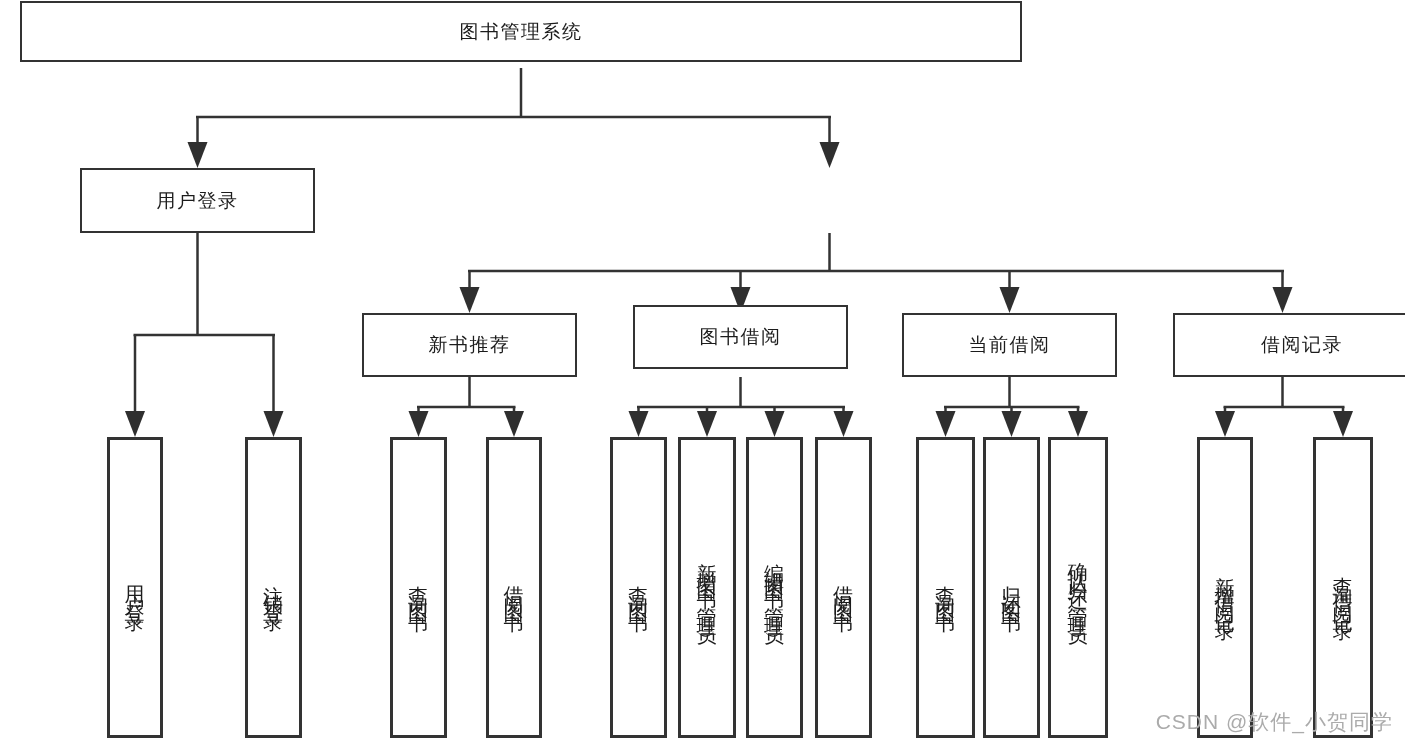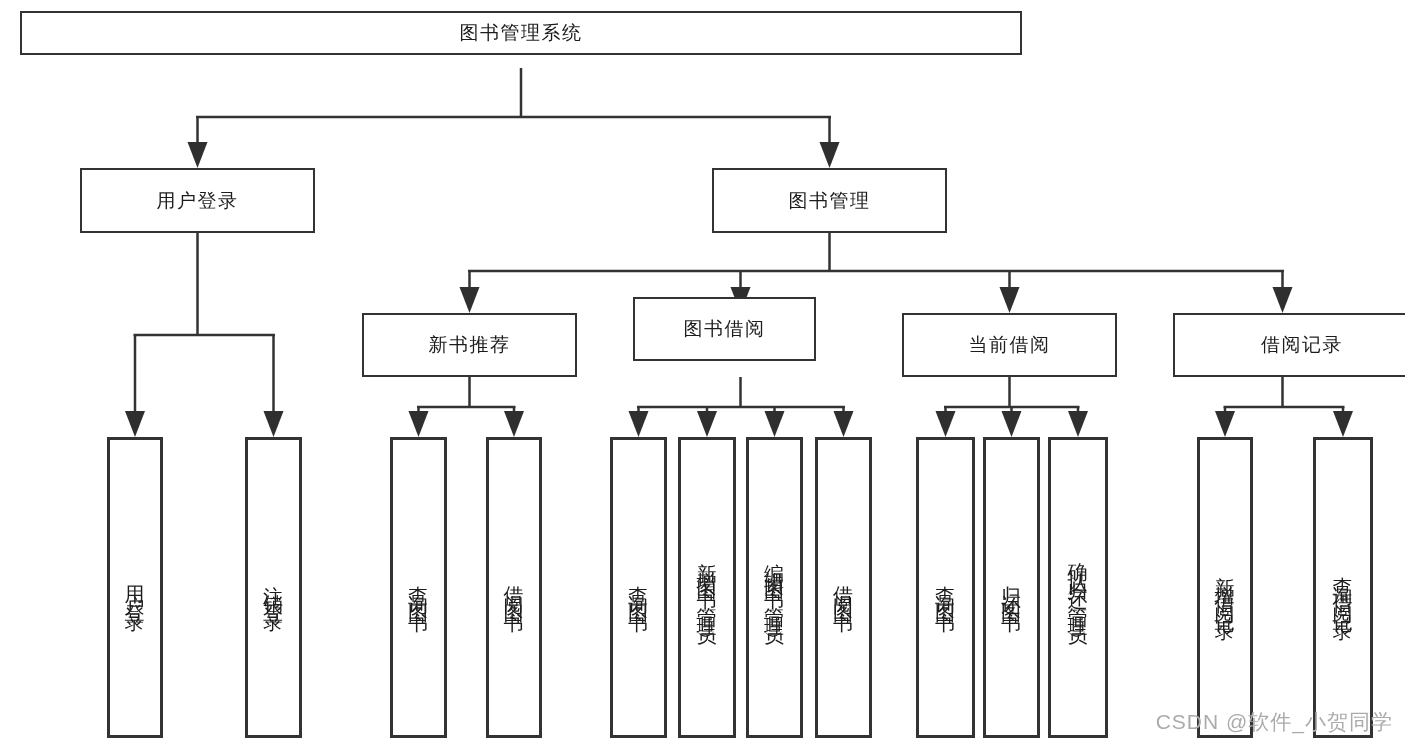--- a/index.html
+++ b/index.html
@@ -122,35 +122,32 @@
 
       <polygon points="935.5,411 955.5,411 945.5,437"></polygon>
       <polygon points="1001.5,411 1021.5,411 1011.5,437"></polygon>
       <polygon points="1068,411 1088,411 1078,437"></polygon>
 
       <polygon points="1215,411 1235,411 1225,437"></polygon>
       <polygon points="1333,411 1353,411 1343,437"></polygon>
     </g>
   </svg>
 
-  <div class="node" style="left:20px; top:11px; width:1002px; height:44px;">
+  <div class="node" style="left:20px; top:1px; width:1002px; height:61px;">
     <span>图书管理系统</span>
   </div>
 
   <div class="node" style="left:80px; top:168px; width:235px; height:65px;">
     <span>用户登录</span>
   </div>
-  <div class="node" style="left:712px; top:168px; width:235px; height:65px;">
-    <span>图书管理</span>
-  </div>
 
   <div class="node" style="left:362px; top:313px; width:215px; height:64px;font-family:Liberation Serif, serif;">
     <span>新书推荐</span>
   </div>
-  <div class="node" style="left:633px; top:297px; width:183px; height:64px;">
+  <div class="node" style="left:633px; top:305px; width:215px; height:64px;">
     <span>图书借阅</span>
   </div>
   <div class="node" style="left:902px; top:313px; width:215px; height:64px;">
     <span>当前借阅</span>
   </div>
   <div class="node" style="left:1173px; top:313px; width:258px; height:64px;">
     <span>借阅记录</span>
   </div>
 
   <div class="node leaf" style="left:107px; top:437px; width:56px; height:301px;">

